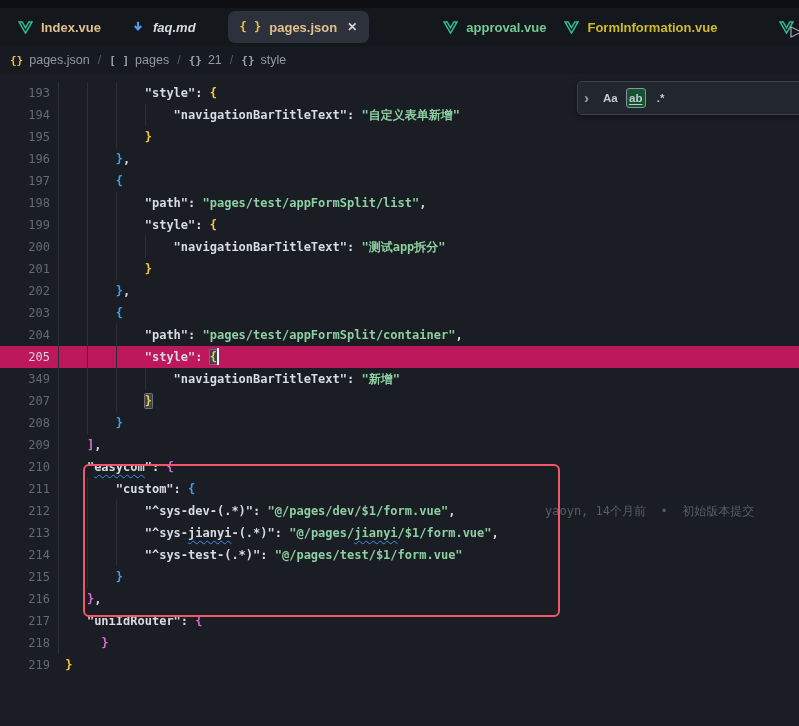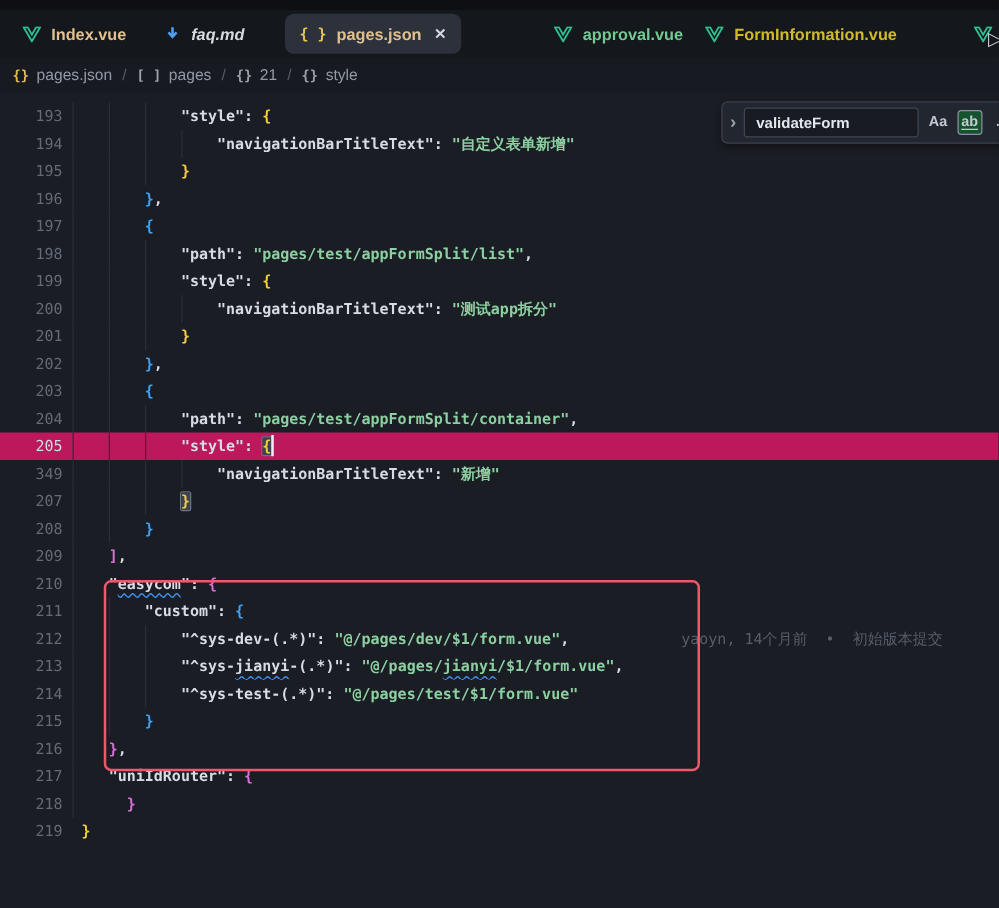--- a/index.html
+++ b/index.html
@@ -159,21 +159,18 @@
         <div class="line"><div class="ln">216</div><div class="code"><span class="guide" style="left: calc(0ch);"></span><span>    </span><span class="c-p">}</span><span class="c-w">,</span></div></div>
         <div class="line"><div class="ln">217</div><div class="code"><span class="guide" style="left: calc(0ch);"></span><span>    </span><span class="c-w">"uniIdRouter": </span><span class="c-p">{</span></div></div>
         <div class="line"><div class="ln">218</div><div class="code"><span class="guide" style="left: calc(0ch);"></span><span>      </span><span class="c-p">}</span></div></div>
         <div class="line"><div class="ln">219</div><div class="code"><span> </span><span class="c-y">}</span></div></div>
       </div>
 
     <div class="annotation"></div>
 
     <div class="find">
       <span class="find-chevron">›</span>
-      <div class="find-input">
-        <span>validateForm</span>
-      </div>
       <span class="find-btn" id="btn-case">Aa</span>
       <span class="find-btn uword on" id="btn-word">ab</span>
       <span class="find-btn" id="btn-regex">.*</span>
     </div>
   </div>
 </div>
 
 </body></html>

